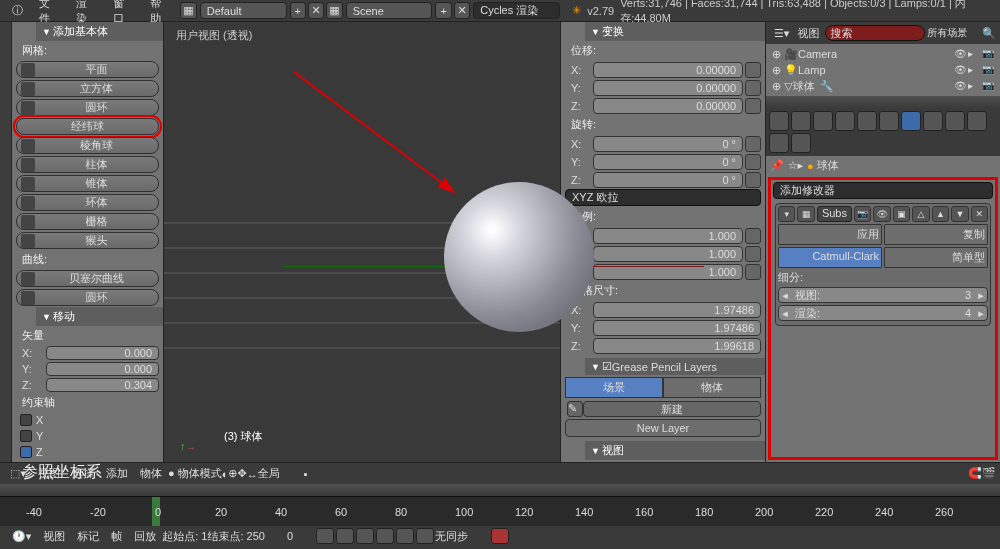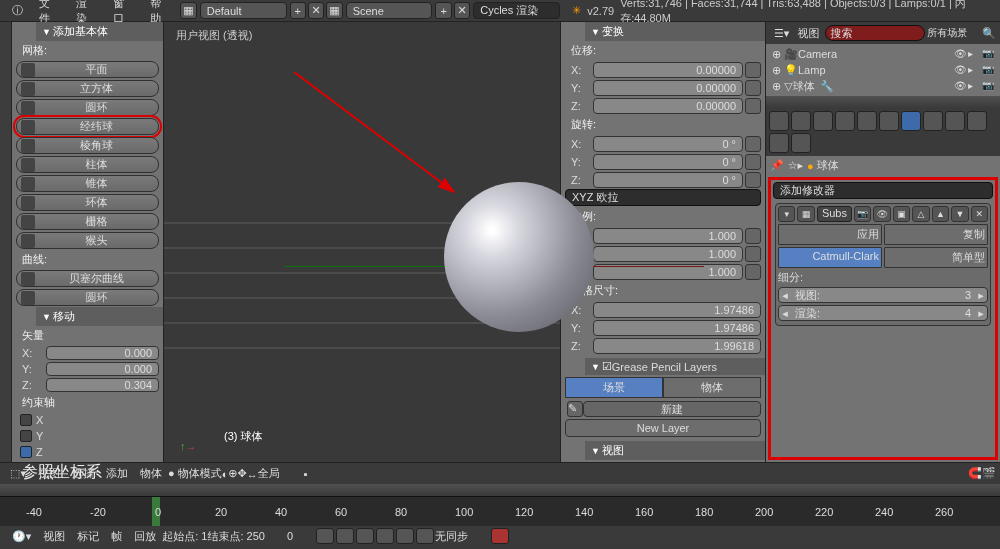--- a/index.html
+++ b/index.html
@@ -12,21 +12,21 @@
   .stats{margin-left:6px;color:#ccc;}
   .main{display:flex;height:440px;}
   .sidebar{width:12px;background:#3d3d3d;border-right:1px solid #222;}
   .left-panel{width:152px;background:#727272;border-right:1px solid #222;display:flex;flex-direction:column;}
   .panel-hdr{background:#5e5e5e;padding:2px 6px;font-size:11px;color:#fff;display:flex;align-items:center;margin-left:24px;}
   .panel-hdr::before{content:"▼ ";font-size:9px;margin-right:2px;}
   .label-row{padding:2px 10px;color:#eee;}
   .mesh-btn{display:flex;align-items:center;background:linear-gradient(#7a7a7a,#6a6a6a);border:1px solid #303030;border-radius:8px;margin:1px 4px;height:17px;padding:0 4px;cursor:pointer;}
   .mesh-btn .ico{width:14px;height:14px;background:#444;border-radius:2px;margin-right:4px;}
   .mesh-btn span{flex:1;text-align:center;}
-  .hl{outline:2px solid #d00;outline-offset:1px;}
+  .hl{outline:2px solid #d00;outline-offset:1px;flex-direction:column;}
   .num-row{display:flex;align-items:center;margin:1px 4px;height:17px;}
   .num-row .lab{width:30px;padding-left:6px;}
   .num-row .val{flex:1;background:#888;border:1px solid #333;border-radius:4px;text-align:right;padding:0 6px;}
   .viewport{flex:1;background:#393939;position:relative;}
   .vp-title{position:absolute;top:6px;left:12px;color:#ccc;}
   .sphere{position:absolute;top:160px;left:280px;width:150px;height:150px;border-radius:50%;
     background:radial-gradient(circle at 32% 32%, #fff 2%, #d8d8e0 18%, #8a8a95 60%, #55555c 100%);}
   .floor{position:absolute;top:230px;left:0;right:0;height:2px;background:rgba(150,150,150,.2);}
   .axis-x{position:absolute;top:244px;left:320px;width:220px;height:1px;background:rgba(120,10,10,.9);}
   .axis-y{position:absolute;top:244px;left:120px;width:260px;height:1px;background:rgba(10,120,10,.9);}

